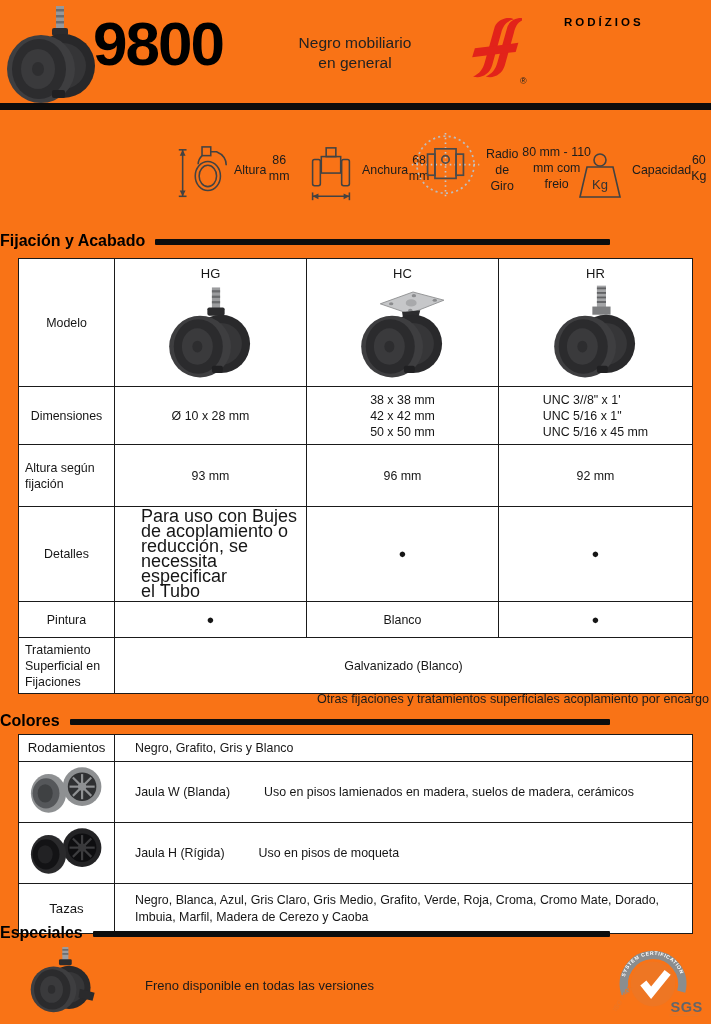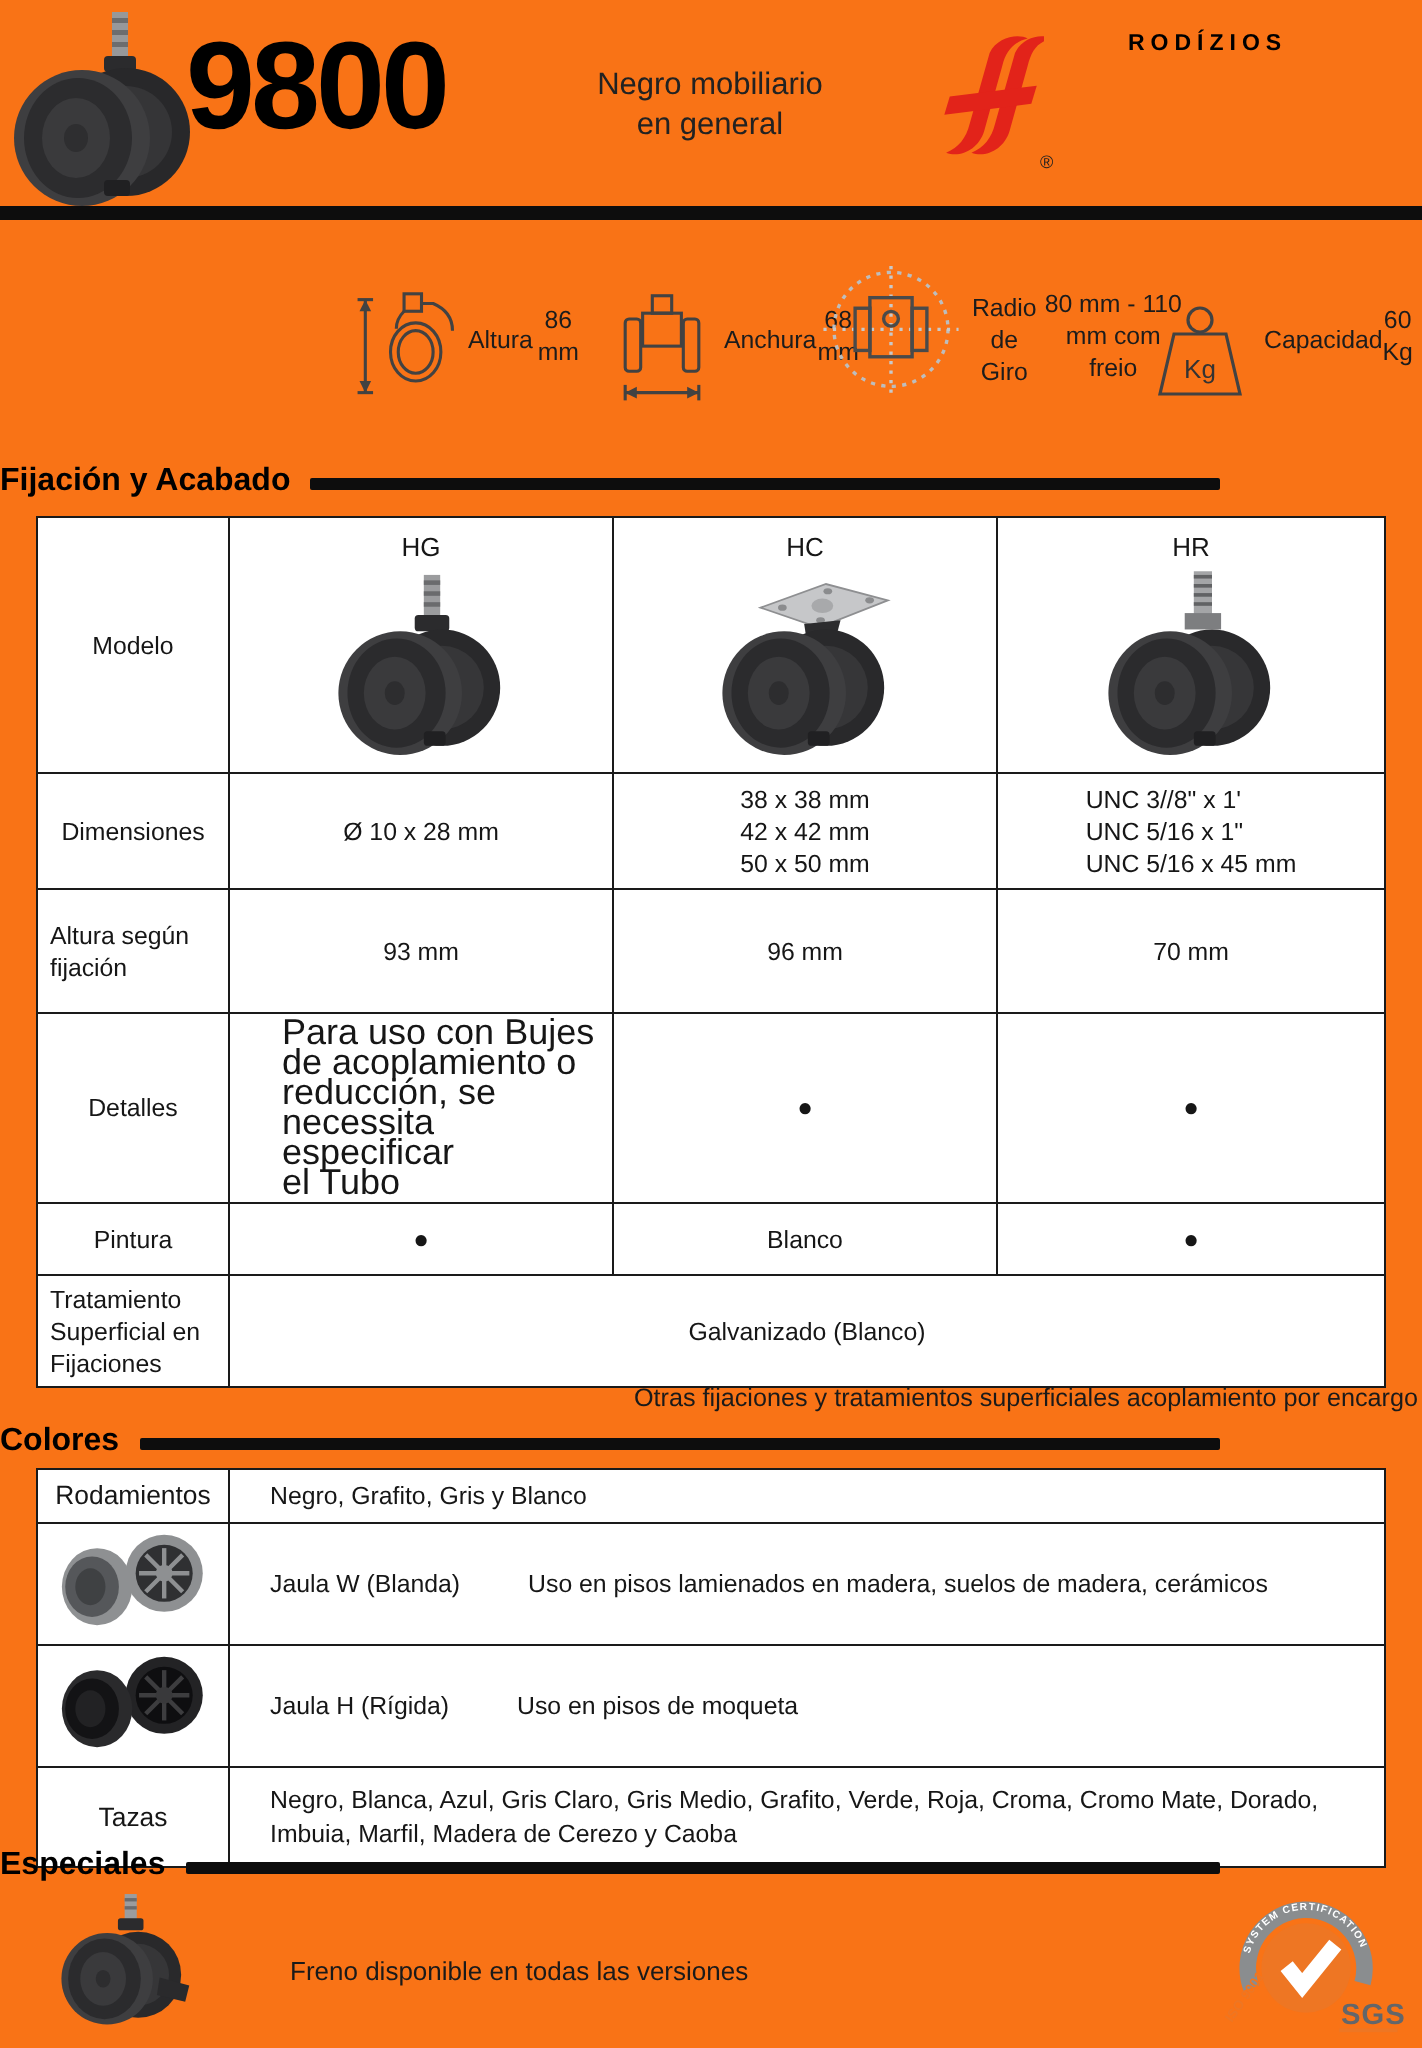--- a/index.html
+++ b/index.html
@@ -232,21 +232,21 @@
 50 x 50 mm</td>
       <td><div class="inblock pre">UNC 3//8" x 1'
 UNC 5/16 x 1"
 UNC 5/16 x 45 mm</div></td>
     </tr>
     <tr style="height:62px">
       <td class="left pre">Altura según
 fijación</td>
       <td>93 mm</td>
       <td>96 mm</td>
-      <td>70 mm</td>
+      <td>92 mm</td>
     </tr>
     <tr style="height:90px">
       <td>Detalles</td>
       <td class="detalles-txt pre">Para uso con Bujes
 de acoplamiento o
 reducción, se
 necessita especificar
 el Tubo</td>
       <td class="bullet">●</td>
       <td class="bullet">●</td>

